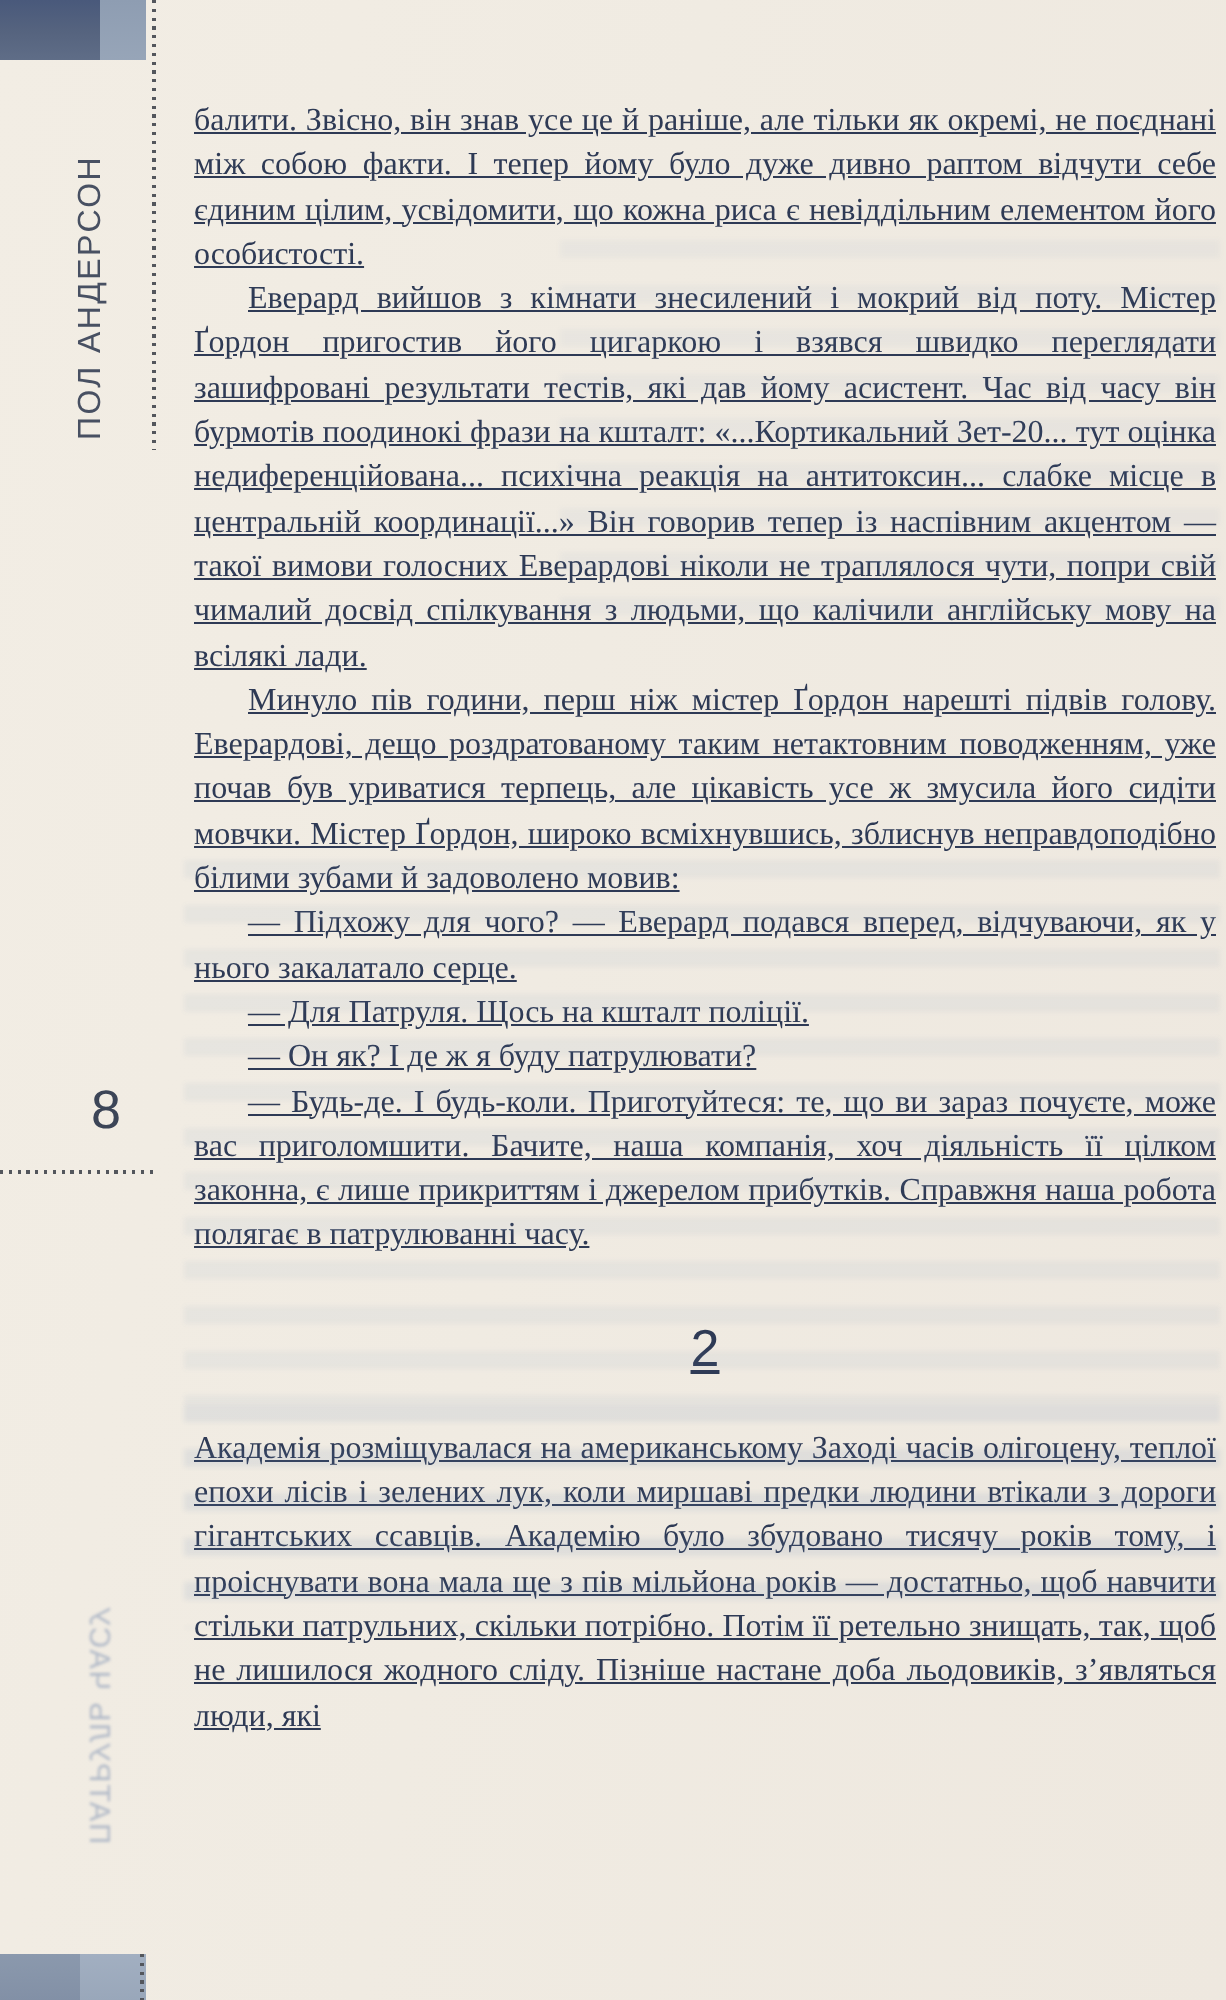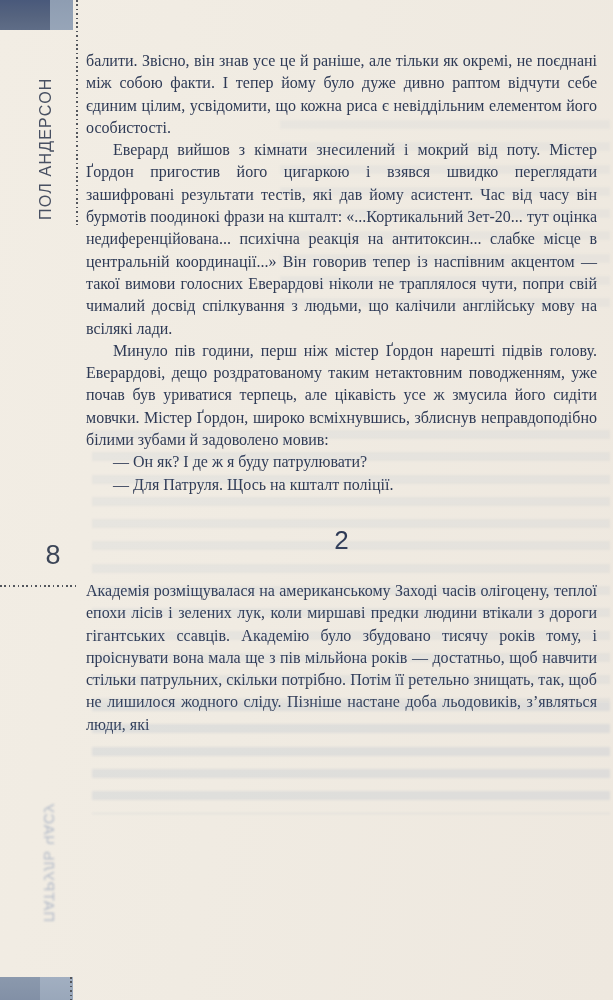--- a/index.html
+++ b/index.html
@@ -36,23 +36,23 @@
     font-family:"Liberation Sans",sans-serif;font-size:27px;font-weight:400;color:#3c4557;
   }
   .show-through-title{
     position:absolute;left:33px;top:788px;height:148px;width:24px;
     writing-mode:vertical-rl;transform:rotate(180deg) scaleX(-1);
     font-family:"Liberation Sans",sans-serif;font-size:14.5px;letter-spacing:1px;
     color:rgba(122,142,176,0.55);filter:blur(0.9px);white-space:nowrap;text-align:center;
   }
   
   .text-col{
-    position:absolute;left:86px;top:50px;width:511px;
+    position:absolute;left:97px;top:50px;width:511px;
     font-size:16px;line-height:22.3px;color:#2e3a55;
-    text-align:justify;hyphens:auto;-webkit-hyphens:auto;
+    text-align:justify;hyphens:auto;text-decoration:underline;-webkit-hyphens:auto;
   }
   .text-col p{margin:0;padding:0;}
   .text-col p.indent{text-indent:27px;}
   .chapter-num{
     margin:31px 0 27px 0;text-align:center;
     font-family:"Liberation Sans",sans-serif;font-size:26px;color:#2e3a55;line-height:1;
   }
   
   .bleed{position:absolute;pointer-events:none;filter:blur(1.3px);}
   .bleed-1{left:280px;top:120px;width:330px;height:190px;opacity:.55;
@@ -79,22 +79,24 @@
   <div class="page-number">8</div>
 
   <div class="hrule"></div>
 
   <div class="show-through-title">ПАТРУЛЬ ЧАСУ</div>
 
   <main class="text-col">
     <p>балити. Звісно, він знав усе це й раніше, але тільки як окремі, не поєднані між собою факти. І тепер йому було дуже дивно раптом відчути себе єдиним цілим, усвідомити, що кожна риса є невіддільним елементом його особистості.</p>
     <p class="indent">Еверард вийшов з кімнати знесилений і мокрий від поту. Містер Ґордон пригостив його цигаркою і взявся швидко переглядати зашифровані результати тестів, які дав йому асистент. Час від часу він бурмотів поодинокі фрази на кшталт: «...Кортикальний Зет-20... тут оцінка недиференційована... психічна реакція на антитоксин... слабке місце в центральній координації...» Він говорив тепер із наспівним акцентом — такої вимови голосних Еверардові ніколи не траплялося чути, попри свій чималий досвід спілкування з людьми, що калічили англійську мову на всілякі лади.</p>
     <p class="indent">Минуло пів години, перш ніж містер Ґордон нарешті підвів голову. Еверардові, дещо роздратованому таким нетактовним поводженням, уже почав був уриватися терпець, але цікавість усе ж змусила його сидіти мовчки. Містер Ґордон, широко всміхнувшись, зблиснув неправдоподібно білими зубами й задоволено мовив:</p>
+    <p class="indent">— Підхожу для чого? — Еверард подався вперед, відчуваючи, як у нього закалатало серце.</p>
+    <p class="indent">— Для Патруля. Щось на кшталт поліції.</p>
     <p class="indent">— Он як? І де ж я буду патрулювати?</p>
-    <p class="indent">— Для Патруля. Щось на кшталт поліції.</p>
+    <p class="indent">— Будь-де. І будь-коли. Приготуйтеся: те, що ви зараз почуєте, може вас приголомшити. Бачите, наша компанія, хоч діяльність її цілком законна, є лише прикриттям і джерелом прибутків. Справжня наша робота полягає в патрулюванні часу.</p>
     <div class="chapter-num">2</div>
     <p>Академія розміщувалася на американському Заході часів олігоцену, теплої епохи лісів і зелених лук, коли миршаві предки людини втікали з дороги гігантських ссавців. Академію було збудовано тисячу років тому, і проіснувати вона мала ще з пів мільйона років — достатньо, щоб навчити стільки патрульних, скільки потрібно. Потім її ретельно знищать, так, щоб не лишилося жодного сліду. Пізніше настане доба льодовиків, з’являться люди, які</p>
   </main>
 
   <div class="bleed bleed-1"></div>
   <div class="bleed bleed-2"></div>
   <div class="bleed bleed-3"></div>
 
   <div class="corner corner-bottom">
     <div class="dark"></div>

